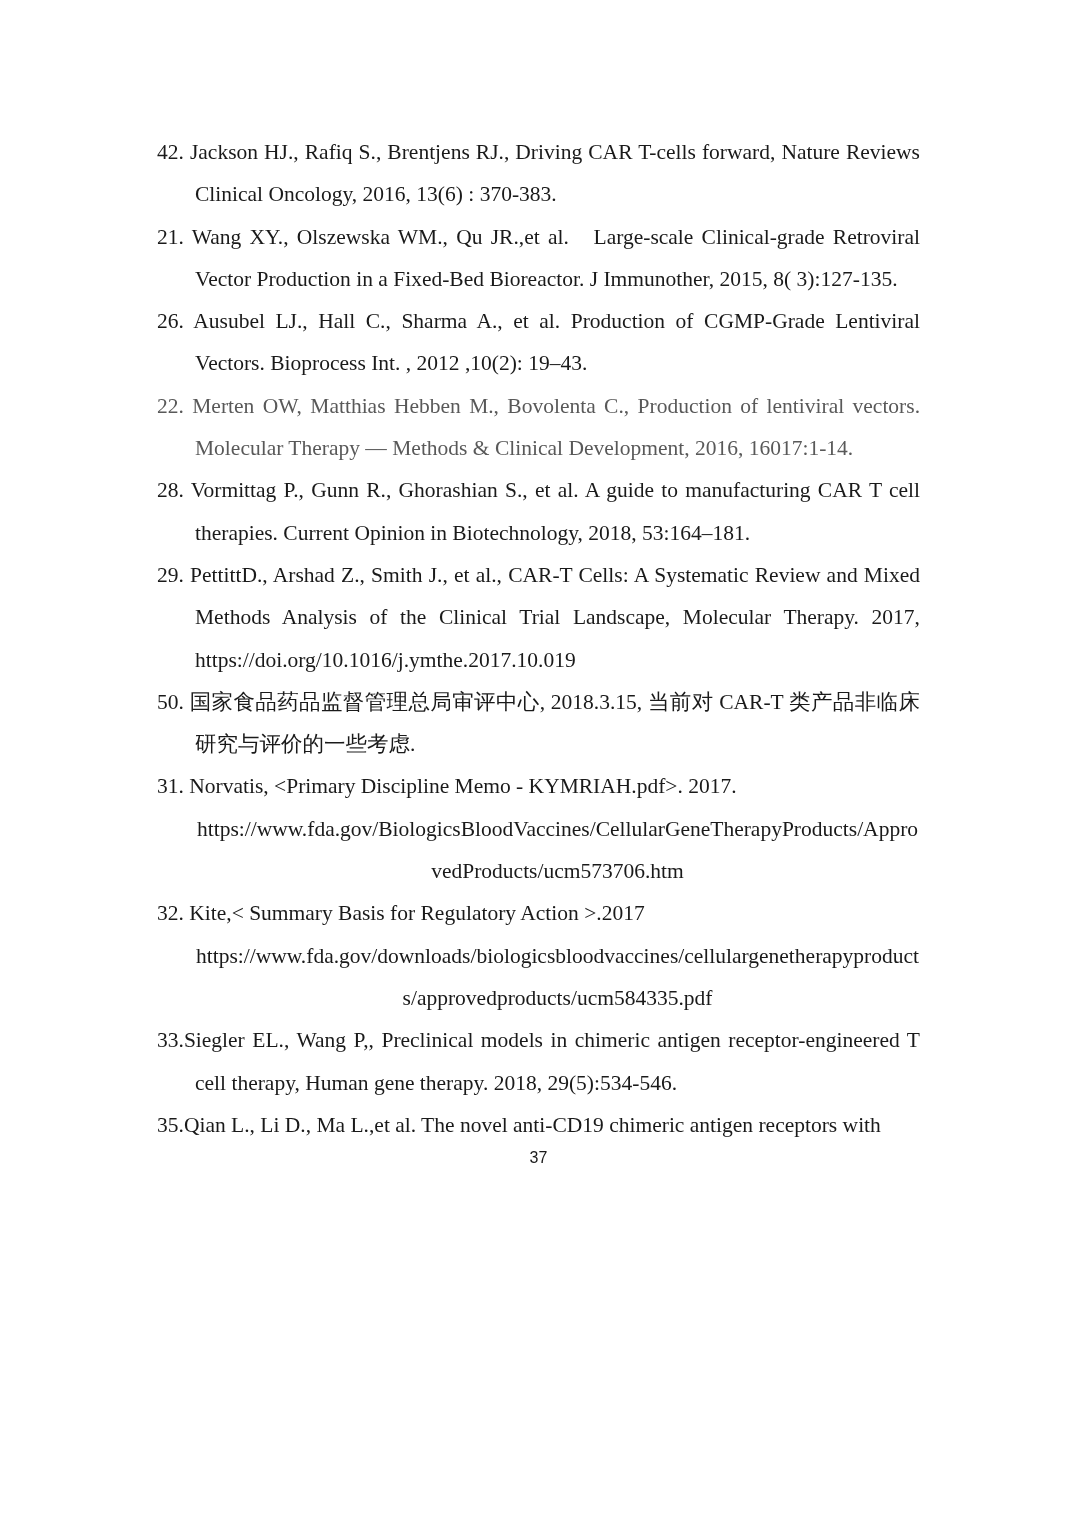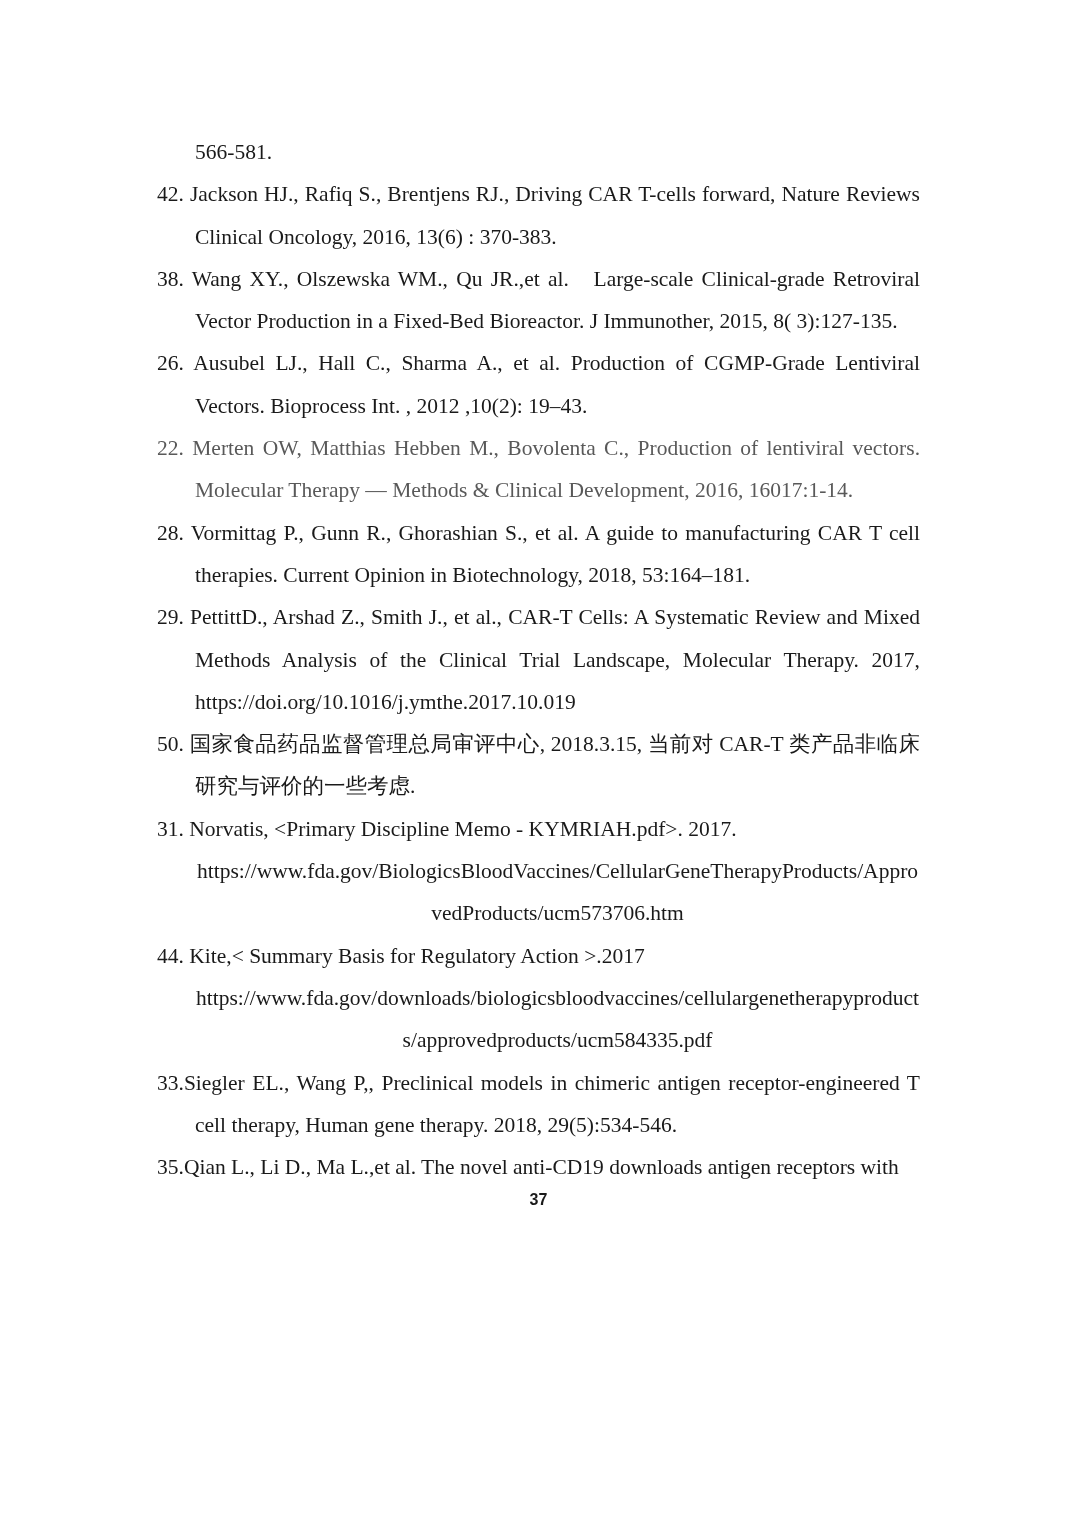--- a/index.html
+++ b/index.html
@@ -46,38 +46,36 @@
     word-break: break-all;
   }
   .pageno {
     width: 763px;
     text-align: center;
     font-family: "Liberation Sans", "DejaVu Sans", sans-serif;
     font-size: 16px;
     line-height: 20px;
     margin-top: 2px;
     color: #1a1a1a;
-    font-weight: bold;
   }
 </style>
 </head>
 <body>
 
 <div class="page">
   <div class="content">
 
-    <div class="cont-line">566-581.</div>
 
     <div class="ref">
       <span>42.</span><span> </span><span>Jackson HJ., Rafiq S., Brentjens RJ., Driving CAR T-cells forward, Nature Reviews Clinical Oncology, 2016, 13(6) : 370-383.</span>
     </div>
 
 
     <div class="ref">
-      <span>38.</span><span> </span><span>Wang XY., Olszewska WM., Qu JR.,et al.&nbsp;&nbsp; Large-scale Clinical-grade Retroviral Vector Production in a Fixed-Bed Bioreactor. J Immunother, 2015, 8( 3):127-135.</span>
+      <span>21.</span><span> </span><span>Wang XY., Olszewska WM., Qu JR.,et al.&nbsp;&nbsp; Large-scale Clinical-grade Retroviral Vector Production in a Fixed-Bed Bioreactor. J Immunother, 2015, 8( 3):127-135.</span>
     </div>
 
     <div class="ref">
       <span>26.</span><span> </span><span>Ausubel LJ., Hall C., Sharma A., et al. Production of CGMP-Grade Lentiviral Vectors. Bioprocess Int. , 2012 ,10(2): 19–43.</span>
     </div>
 
     <div class="ref muted">
       <span>22.</span><span> </span><span>Merten OW, Matthias Hebben M., Bovolenta C., Production of lentiviral vectors. Molecular Therapy — Methods &amp; Clinical Development, 2016, 16017:1-14.</span>
     </div>
 
@@ -92,29 +90,29 @@
     <div class="ref">
       <span>50.</span><span> </span><span>国家食品药品监督管理总局审评中心, 2018.3.15,  当前对 CAR-T 类产品非临床研究与评价的一些考虑.</span>
     </div>
 
     <div class="ref">
       <span>31.</span><span> </span><span>Norvatis, &lt;Primary Discipline Memo - KYMRIAH.pdf&gt;. 2017.</span>
       <div class="url">https://www.fda.gov/BiologicsBloodVaccines/CellularGeneTherapyProducts/ApprovedProducts/ucm573706.htm</div>
     </div>
 
     <div class="ref">
-      <span>44.</span><span> </span><span>Kite,&lt; Summary Basis for Regulatory Action &gt;.2017</span>
+      <span>32.</span><span> </span><span>Kite,&lt; Summary Basis for Regulatory Action &gt;.2017</span>
       <div class="url">https://www.fda.gov/downloads/biologicsbloodvaccines/cellulargenetherapyproducts/approvedproducts/ucm584335.pdf</div>
     </div>
 
     <div class="ref">
       <span>33.</span><span>Siegler EL., Wang P,, Preclinical models in chimeric antigen receptor-engineered T cell therapy, Human gene therapy. 2018, 29(5):534-546.</span>
     </div>
 
 
     <div class="ref">
-      <span>35.</span><span>Qian L., Li D., Ma L.,et al. The novel anti-CD19 downloads antigen receptors with</span>
+      <span>35.</span><span>Qian L., Li D., Ma L.,et al. The novel anti-CD19 chimeric antigen receptors with</span>
     </div>
 
   </div>
 
   <div class="pageno">37</div>
 </div>
 
 </body></html>

